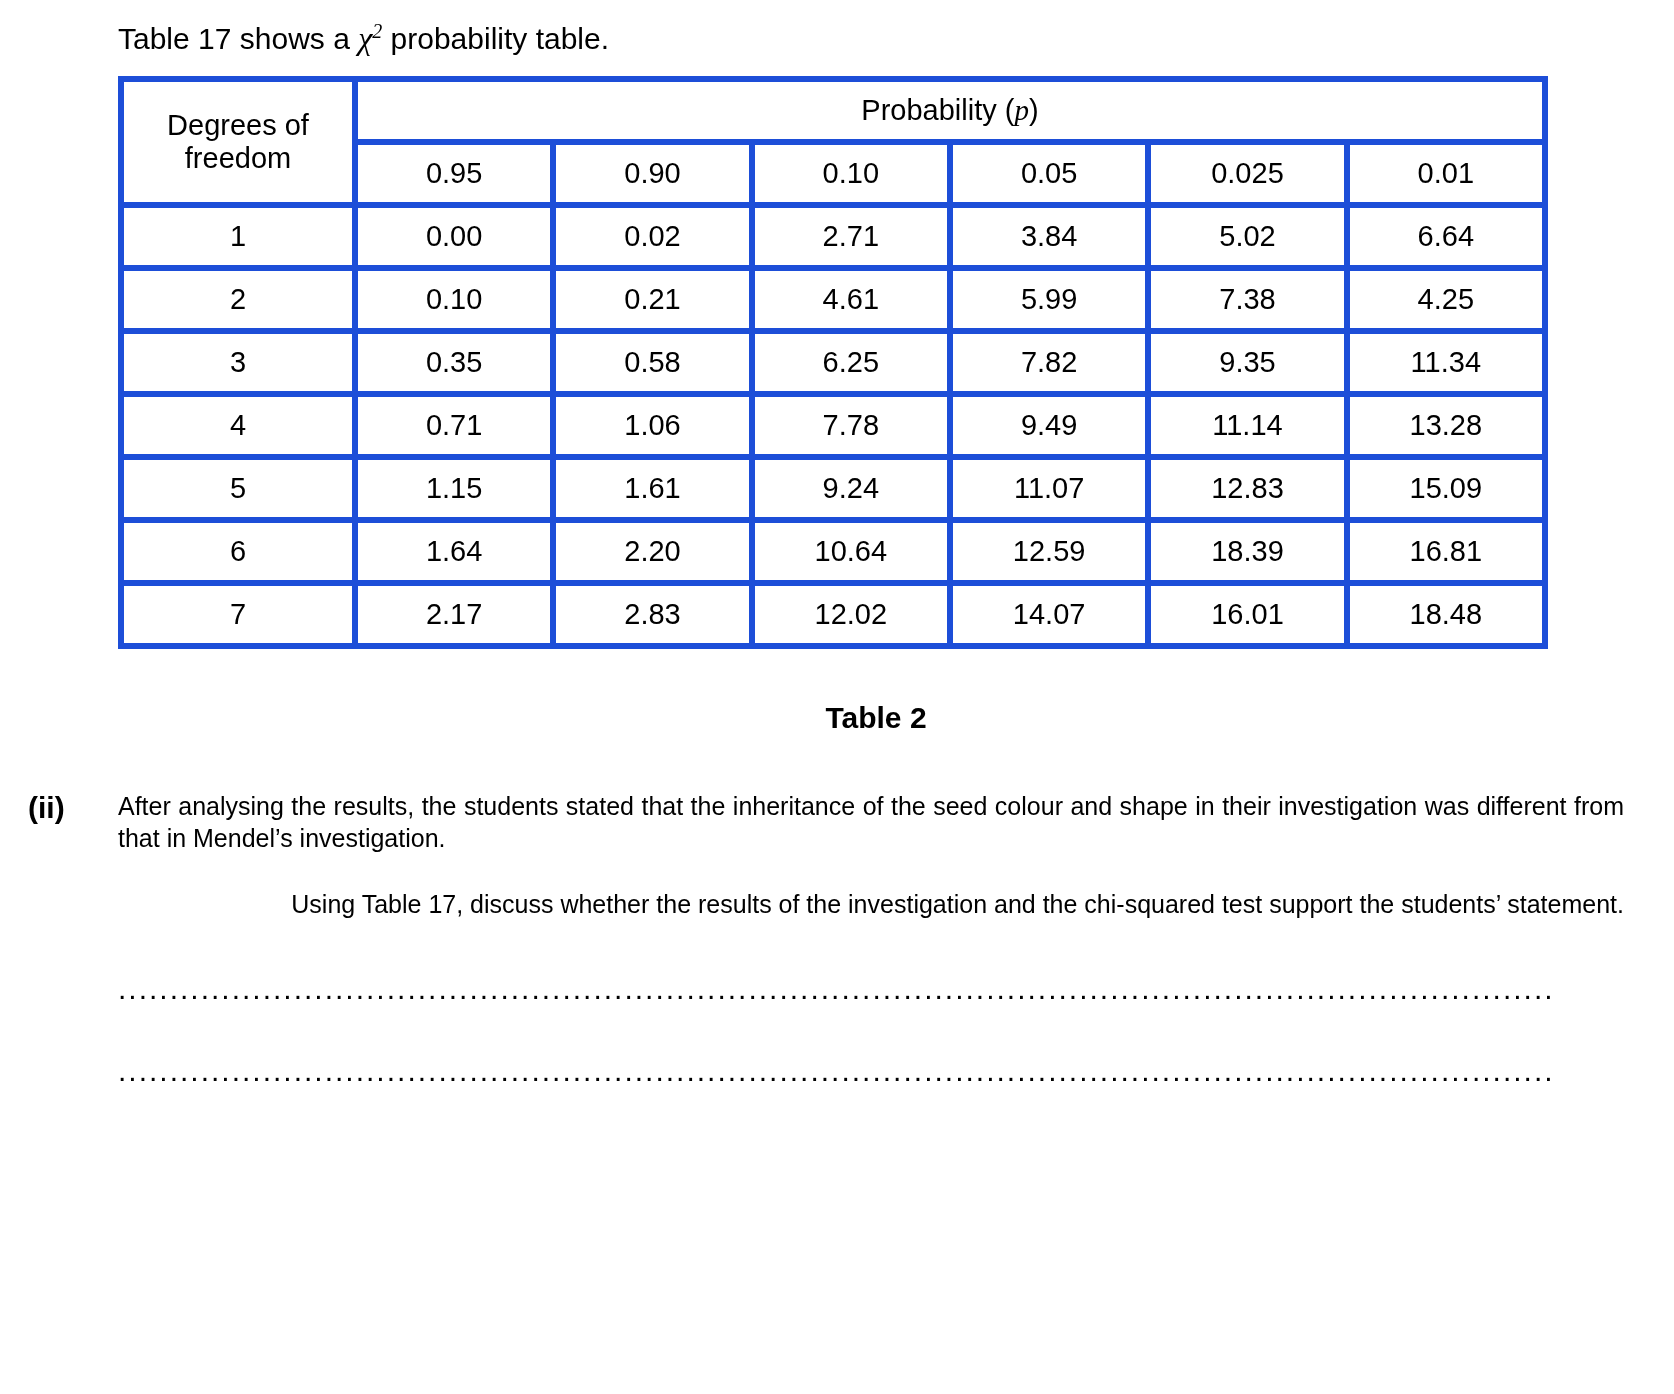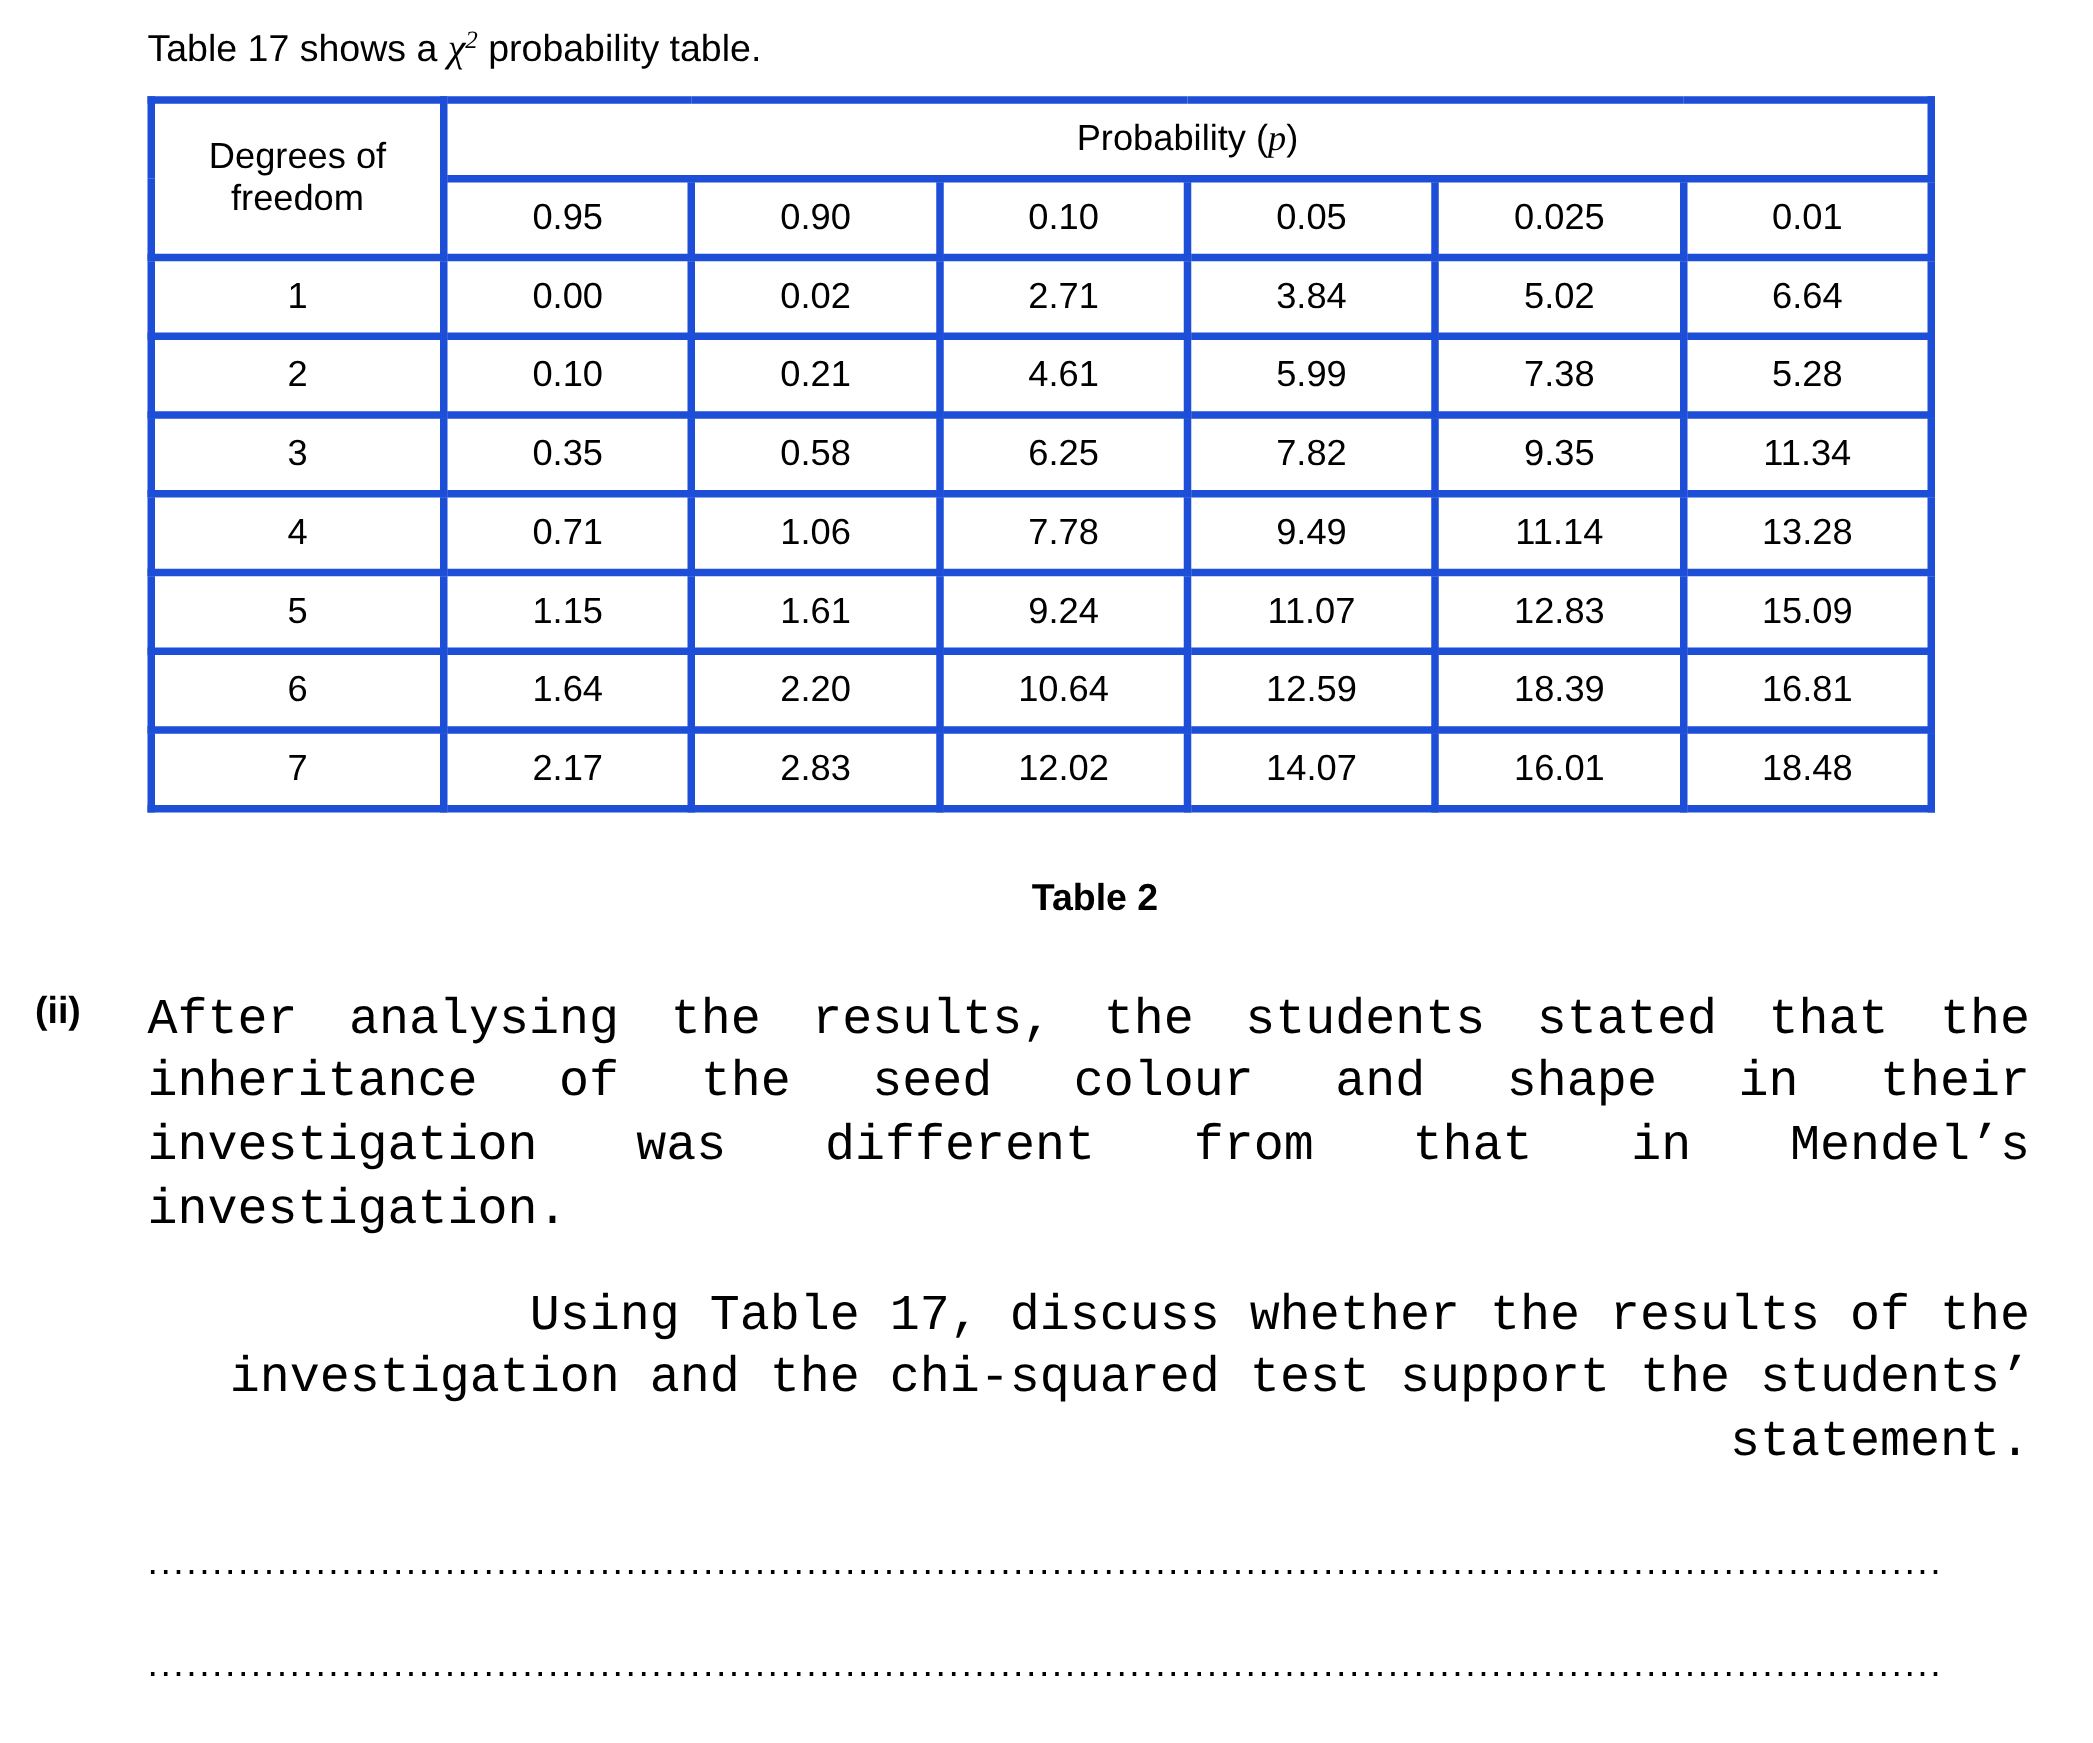--- a/index.html
+++ b/index.html
@@ -88,24 +88,23 @@
   .q-label {
     font-weight: bold;
     font-size: 30px;
     width: 90px;
     flex: 0 0 90px;
     padding-left: 0;
     box-sizing: border-box;
   }
   .q-body {
     flex: 1 1 auto;
-    font-size: 40px;
+    font-size: 25px;
     line-height: 1.27;
     padding-right: 10px;
-    font-family: Liberation Mono, monospace;
   }
   .q-para {
     margin: 0;
     text-align: justify;
   }
   .q-para.second {
     margin-top: 34px;
     text-align: right;
   }
   .answer-lines {
@@ -161,21 +160,21 @@
         <td>5.02</td>
         <td>6.64</td>
       </tr>
       <tr>
         <td class="df-cell">2</td>
         <td>0.10</td>
         <td>0.21</td>
         <td>4.61</td>
         <td>5.99</td>
         <td>7.38</td>
-        <td>5.28</td>
+        <td>4.25</td>
       </tr>
       <tr>
         <td class="df-cell">3</td>
         <td>0.35</td>
         <td>0.58</td>
         <td>6.25</td>
         <td>7.82</td>
         <td>9.35</td>
         <td>11.34</td>
       </tr>

